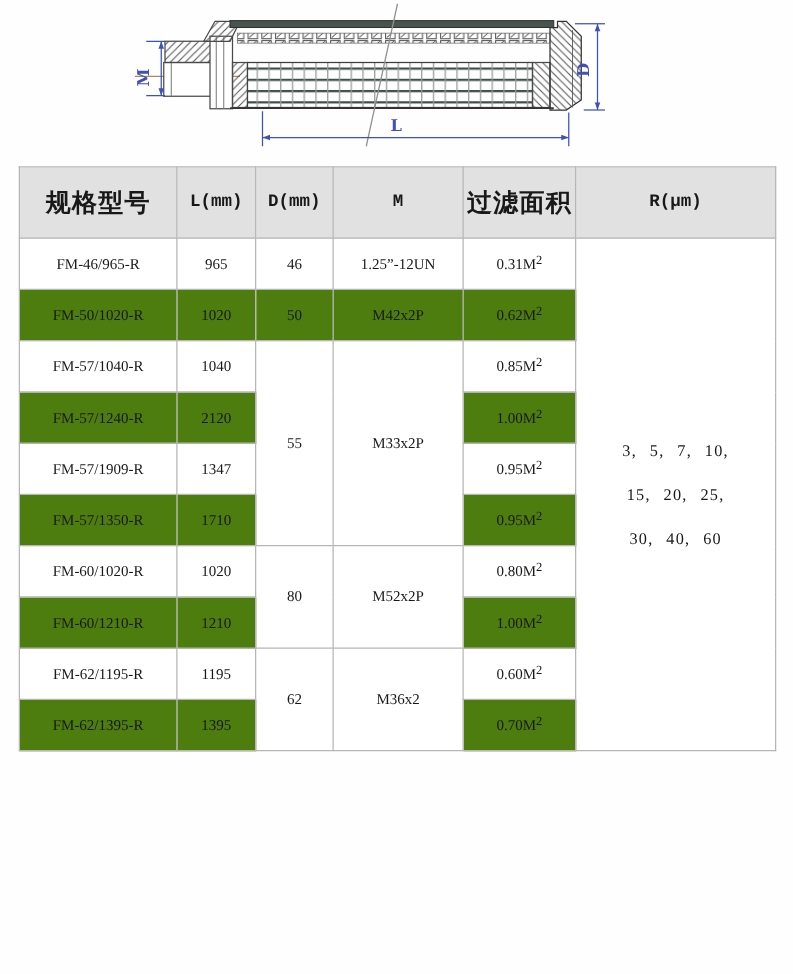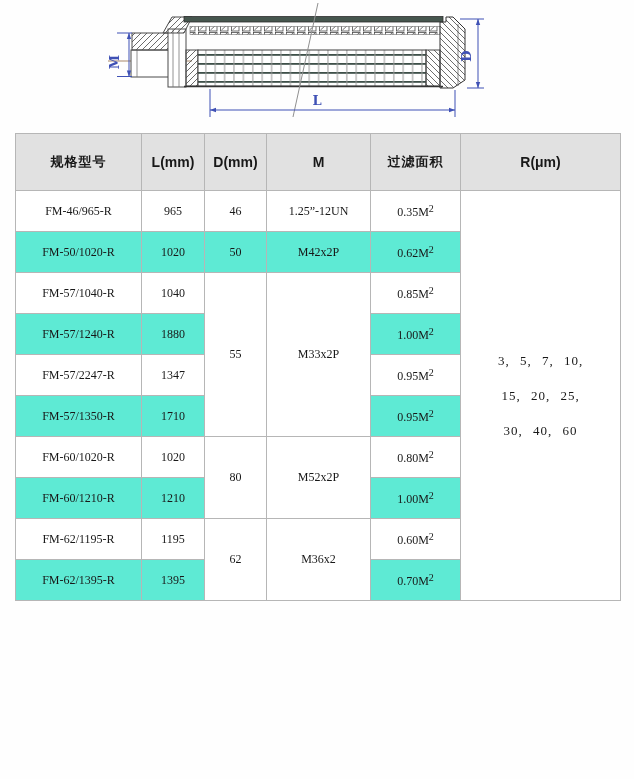--- a/index.html
+++ b/index.html
@@ -6,25 +6,25 @@
   html,body { width:634px; height:779px; }
   body { background:#ffffff; font-family:"DejaVu Sans", sans-serif; position:relative; overflow:hidden; }
   .page { position:absolute; left:0; top:0; width:634px; height:779px; background:#fefefe; }
 
   .drawing { position:absolute; left:95px; top:0; }
 
   table.spec { position:absolute; left:15px; top:133px; width:605px;
                border-collapse:collapse; table-layout:fixed;
                border:1px solid #9e9e9e; }
   th, td { border:1px solid #b6b6b6; text-align:center; vertical-align:middle; color:#181818; }
-  th { height:57px; background:#e1e1e1; font-size:13px; font-weight:bold;
+  th { height:57px; background:#e1e1e1; font-size:20px; font-weight:bold;
        font-family:"DejaVu Sans", sans-serif; letter-spacing:1px; }
-  th.latin { font-family:Liberation Sans, sans-serif; font-size:14px; letter-spacing:0; }
+  th.latin { font-family:Liberation Mono, monospace; font-size:14px; letter-spacing:0; }
   td { height:41px; background:#ffffff; font-family:Liberation Serif, serif; font-size:12px; }
-  tr.blue td { background:#5eead4; }
+  tr.blue td { background:#4d7c0f; }
   td.merged { background:#ffffff !important; }
   td sup { font-size:10px; vertical-align:4px; }
   td.r-cell { font-size:13px;text-align:center; }
   td.r-cell div { margin:19px 0; word-spacing:6px; letter-spacing:1px; }
 </style>
 </head>
 <body>
 
 <div class="page">
 
@@ -124,21 +124,21 @@
         <th>过滤面积</th>
         <th class="latin">R(μm)</th>
       </tr>
     </thead>
     <tbody>
       <tr>
         <td>FM-46/965-R</td>
         <td>965</td>
         <td>46</td>
         <td>1.25”-12UN</td>
-        <td><span>0.35M</span><sup>2</sup></td>
+        <td><span>0.31M</span><sup>2</sup></td>
         <td class="merged r-cell" rowspan="10">
           <div>3, 5, 7, 10,</div>
           <div>15, 20, 25,</div>
           <div>30, 40, 60</div>
         </td>
       </tr>
       <tr class="blue">
         <td>FM-50/1020-R</td>
         <td>1020</td>
         <td>50</td>
@@ -147,25 +147,25 @@
       </tr>
       <tr>
         <td>FM-57/1040-R</td>
         <td>1040</td>
         <td class="merged" rowspan="4">55</td>
         <td class="merged" rowspan="4">M33x2P</td>
         <td><span>0.85M</span><sup>2</sup></td>
       </tr>
       <tr class="blue">
         <td>FM-57/1240-R</td>
-        <td>1880</td>
+        <td>2120</td>
         <td><span>1.00M</span><sup>2</sup></td>
       </tr>
       <tr>
-        <td>FM-57/2247-R</td>
+        <td>FM-57/1909-R</td>
         <td>1347</td>
         <td><span>0.95M</span><sup>2</sup></td>
       </tr>
       <tr class="blue">
         <td>FM-57/1350-R</td>
         <td>1710</td>
         <td><span>0.95M</span><sup>2</sup></td>
       </tr>
       <tr>
         <td>FM-60/1020-R</td>

